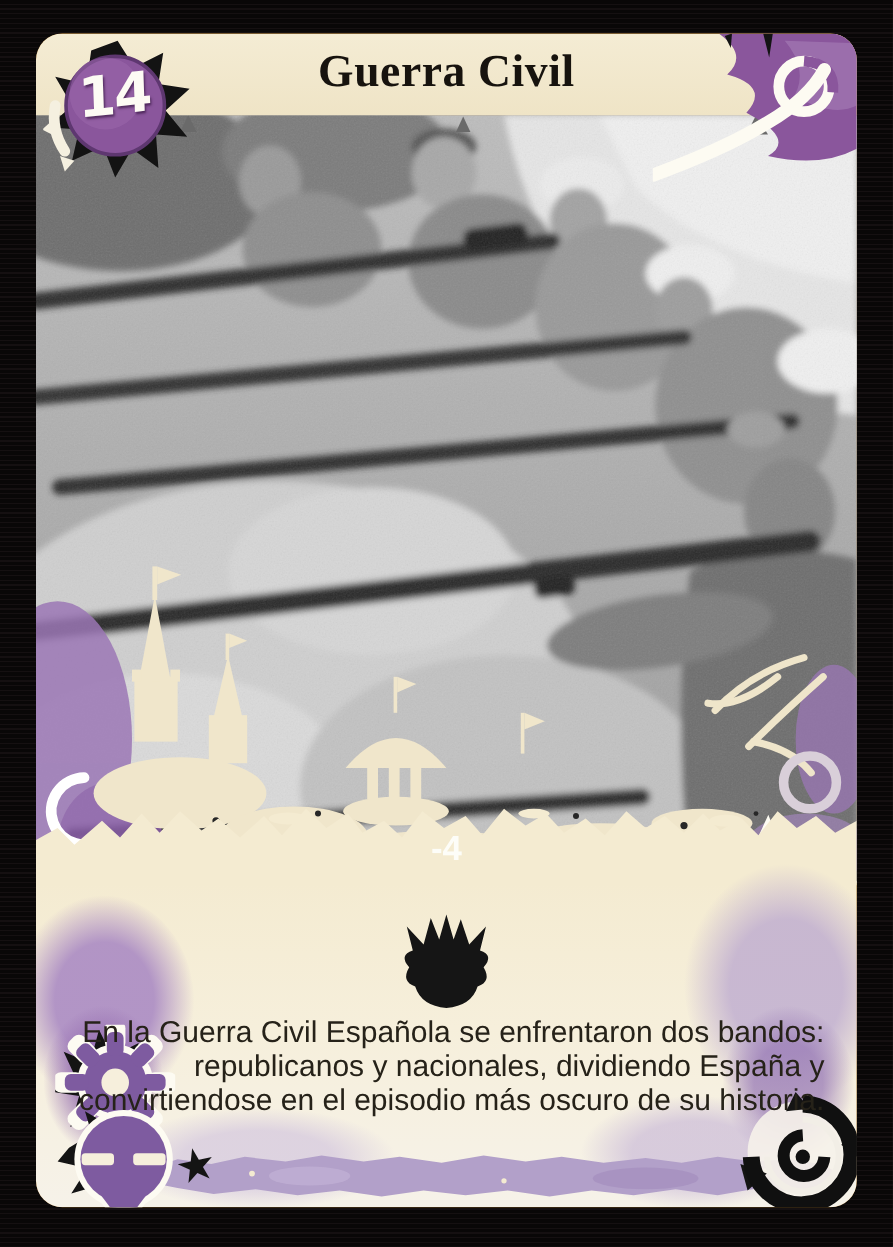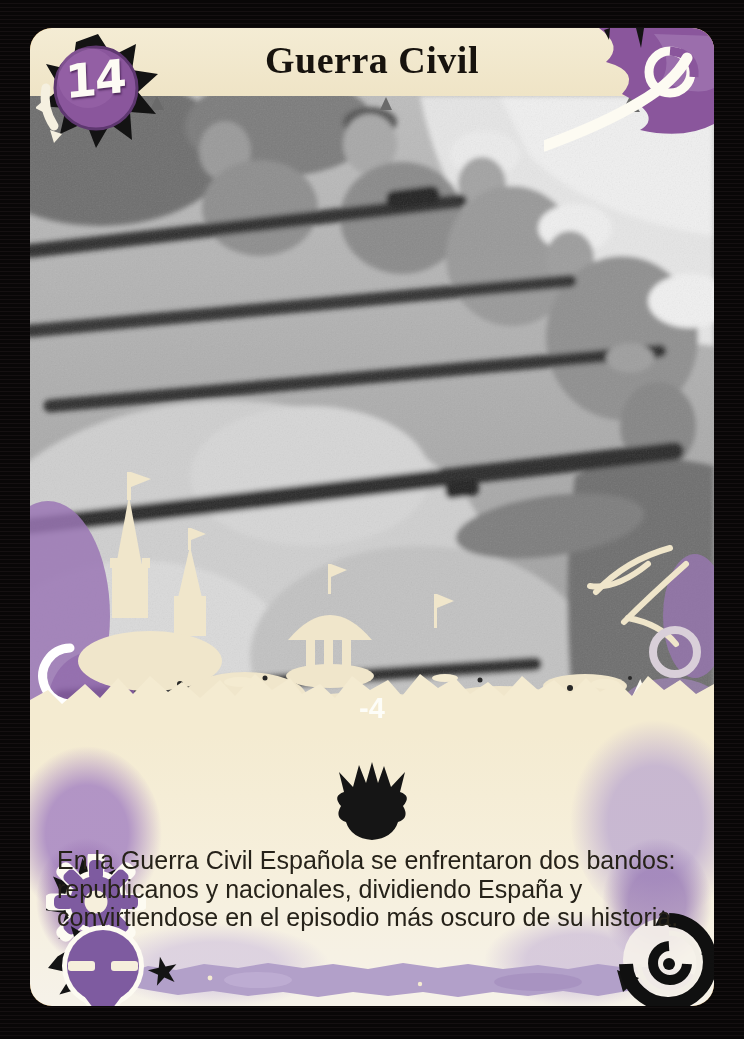--- a/index.html
+++ b/index.html
@@ -36,21 +36,21 @@
   .penalty{position:absolute;left:299px;top:92px;width:86px;height:82px;z-index:5;}
   .penalty-label{
     position:absolute;left:0;right:0;top:24px;text-align:center;color:#fdfdf8;
     font-weight:bold;font-size:29px;font-family:"Liberation Sans",sans-serif;z-index:6;
   }
   .date{
     position:absolute;left:0;right:0;top:144px;text-align:center;z-index:5;
     font-size:29px;color:#26221d;letter-spacing:.5px;
   }
   .desc{
-    position:absolute;left:27px;top:178px;width:630px;text-align:left;z-index:5;
+    position:absolute;left:27px;top:178px;width:630px;text-align:right;z-index:5;
     font-size:25px;line-height:1.14;color:#262219;
   }
   .gear{position:absolute;left:16px;top:186px;width:100px;height:100px;z-index:4;}
   .down-arrow{position:absolute;left:16px;top:250px;width:114px;height:112px;z-index:4;}
   .star{
     position:absolute;left:116px;top:281px;z-index:5;font-size:38px;color:#141414;
     transform:rotate(-12deg);font-family:"DejaVu Sans",sans-serif;
   }
   .bar{position:absolute;left:88px;top:288px;width:578px;height:46px;z-index:3;}
   .swirl-br{position:absolute;left:583px;top:240px;width:112px;height:112px;z-index:4;}

